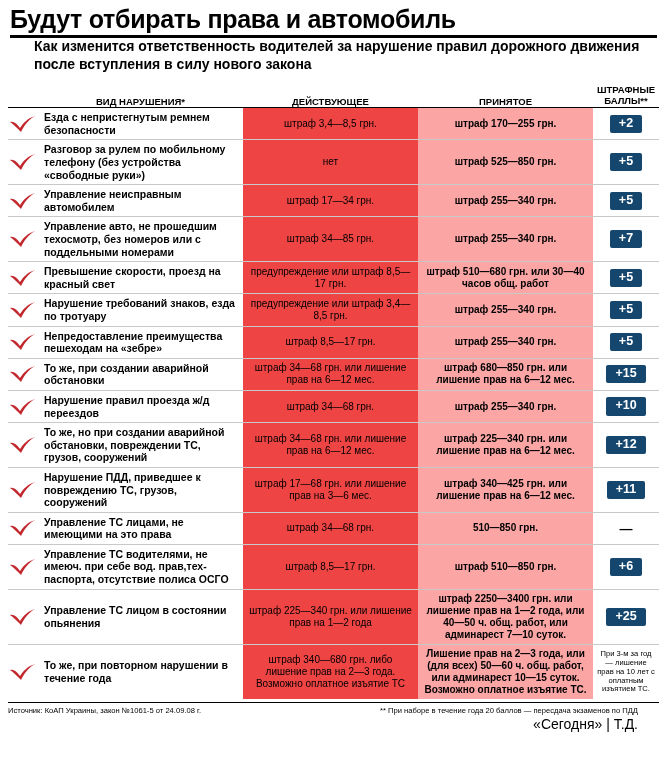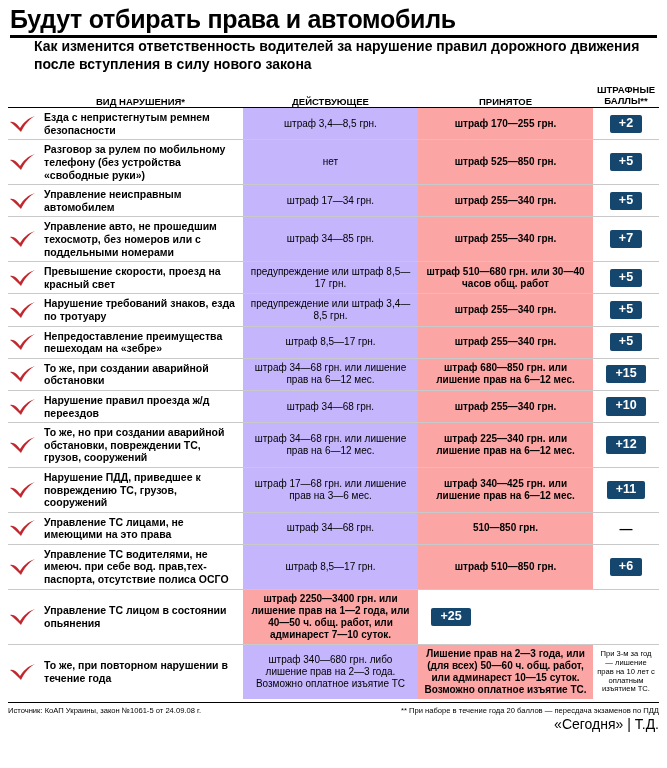--- a/index.html
+++ b/index.html
@@ -83,21 +83,21 @@
     font-weight: bold;
     line-height: 1.2;
     display: flex;
     align-items: center;
     padding: 3px 4px 3px 6px;
     box-sizing: border-box;
   }
   .c2 {
     width: 175px;
     flex: none;
-    background: #c4b5fd;
+    background: #ef4444;
     font-size: 10px;
     line-height: 1.2;
     display: flex;
     align-items: center;
     justify-content: center;
     text-align: center;
     padding: 3px 4px;
     box-sizing: border-box;
   }
   .c3 {
@@ -154,21 +154,21 @@
     height: 18px;
   }
   .check svg { display: block; }
 
   
   .footer {
     border-top: 1px solid #000;
     margin-top: 3px;
     padding-top: 3px;
     display: flex;
-    justify-content: space-between;
+    justify-content: flex-start;
     align-items: flex-start;
     font-size: 7.6px;
     line-height: 1.25;
   }
   .footer-left { width: 300px; }
   .footer-right { width: 330px; text-align: right; }
   .src-line { font-weight: normal; }
   .src-small { font-size: 7.2px; }
   .brand {
     font-size: 14px;
@@ -396,20 +396,21 @@
       </div>
       <div class="row">
         <div class="c0">
           <span class="check">
             <svg width="27" height="18" viewBox="0 0 27 18">
               <path d="M1 7 C5 6, 8 9, 11 13 C14 8, 19 3, 26 1 C19 5, 15 11, 12 17 C8 13, 4 9, 1 7 Z" fill="#c1272d"></path>
             </svg>
           </span>
         </div>
         <div class="c1">Управление ТС лицом в состоянии опьянения</div>
+        <div class="c2">штраф 225—340 грн. или лишение прав на 1—2 года</div>
         <div class="c3">штраф 2250—3400 грн. или лишение прав на 1—2 года, или 40—50 ч. общ. работ, или админарест 7—10 суток.</div>
         <div class="c4">
           <span class="badge">+25</span>
         </div>
       </div>
       <div class="row">
         <div class="c0">
           <span class="check">
             <svg width="27" height="18" viewBox="0 0 27 18">
               <path d="M1 7 C5 6, 8 9, 11 13 C14 8, 19 3, 26 1 C19 5, 15 11, 12 17 C8 13, 4 9, 1 7 Z" fill="#c1272d"></path>

